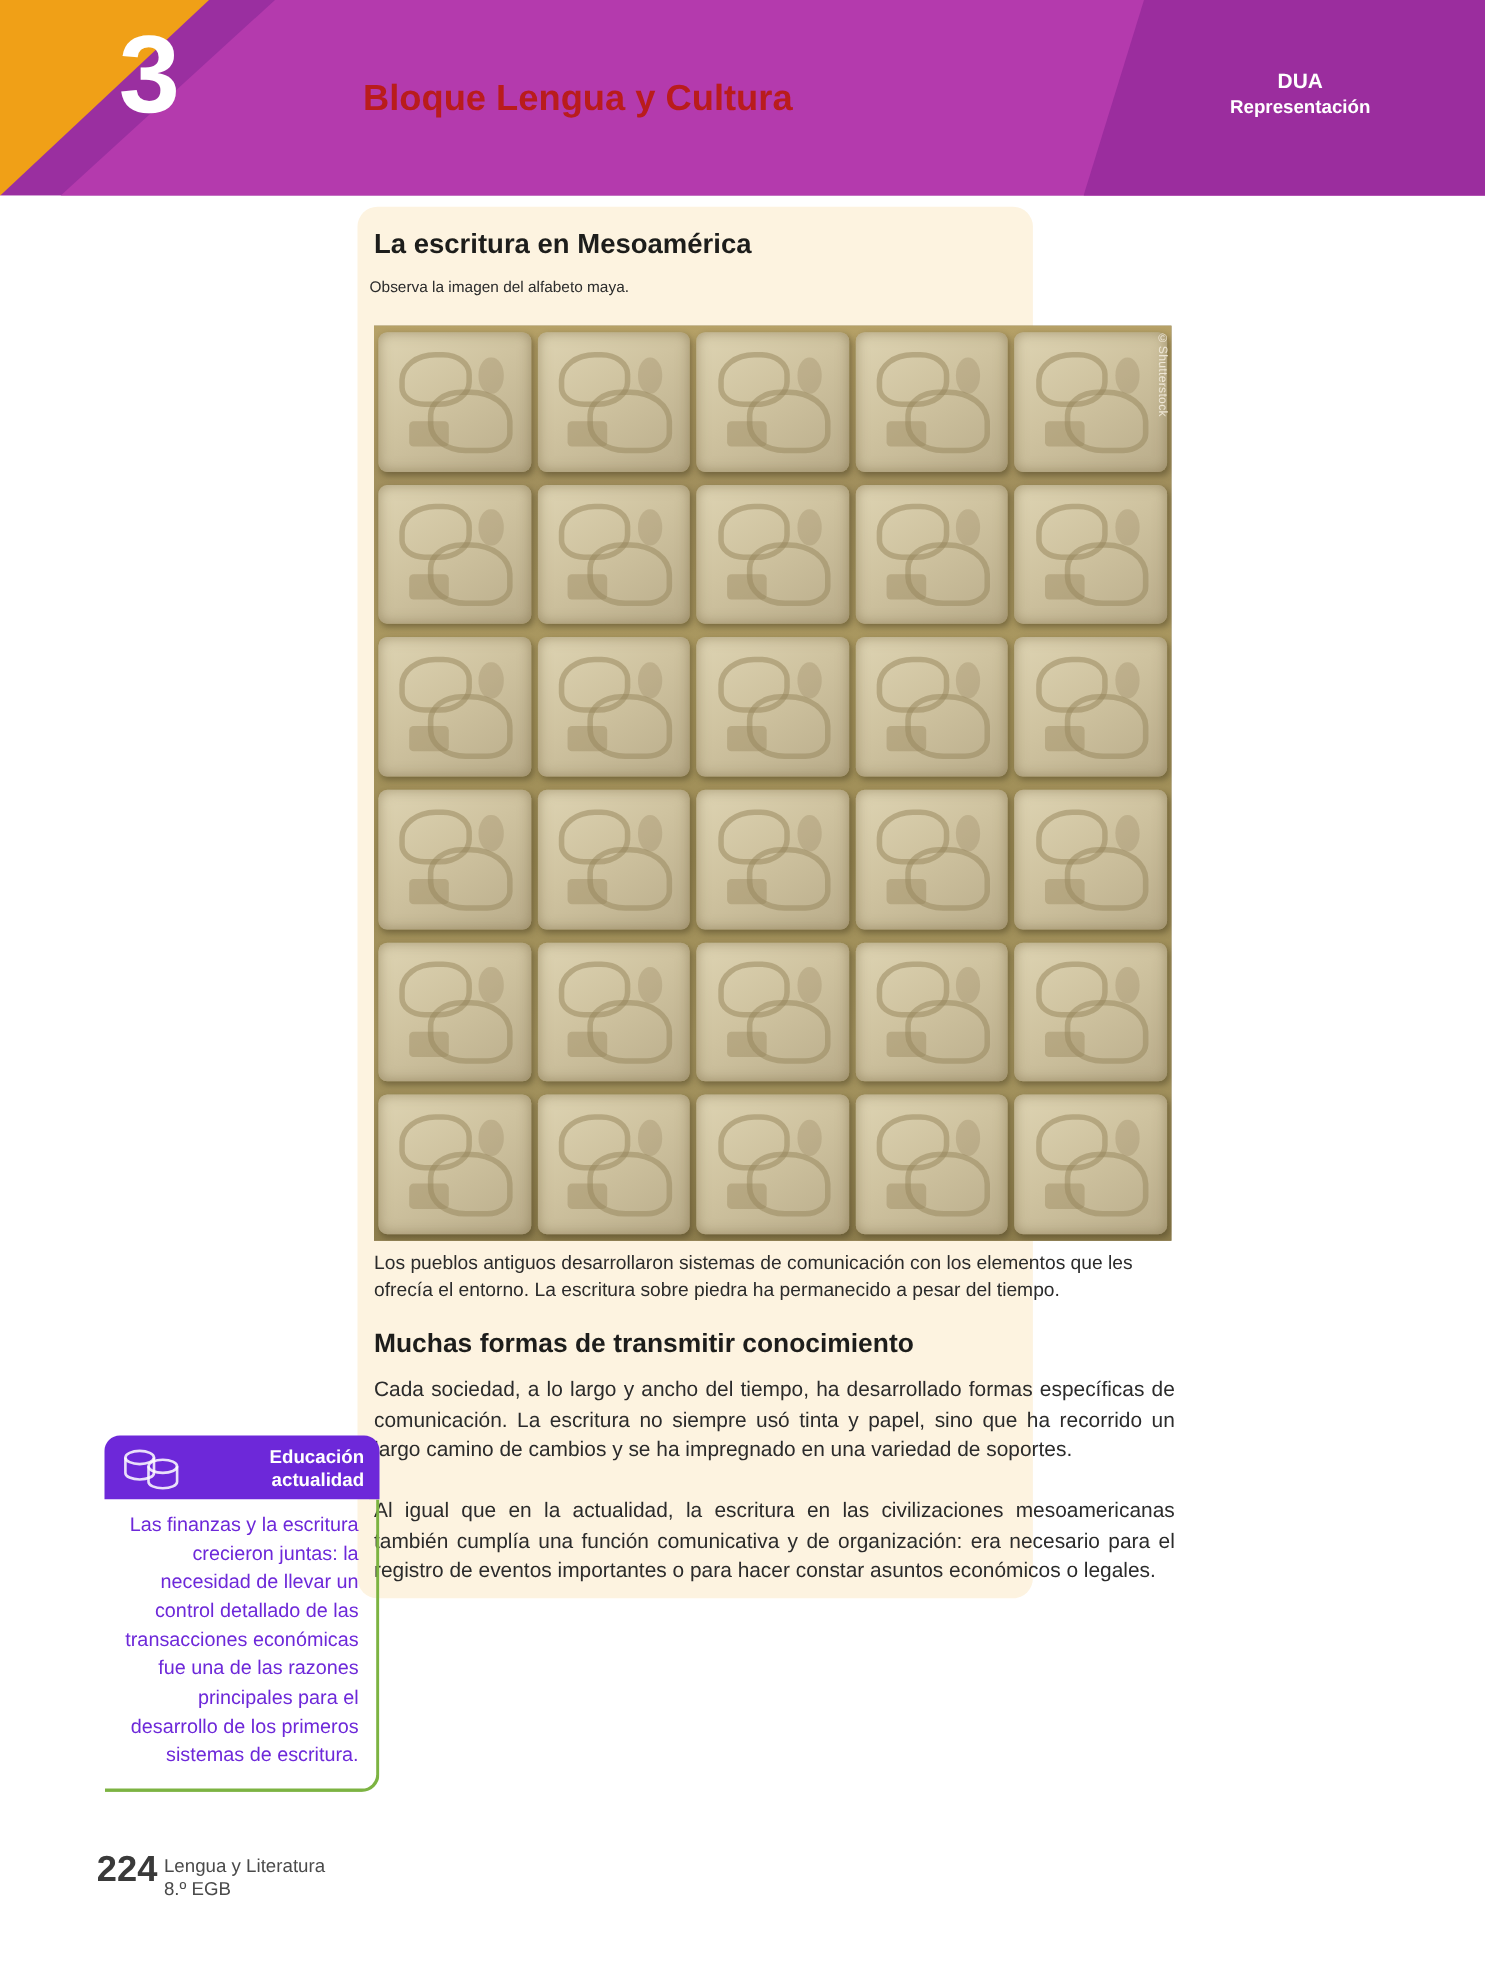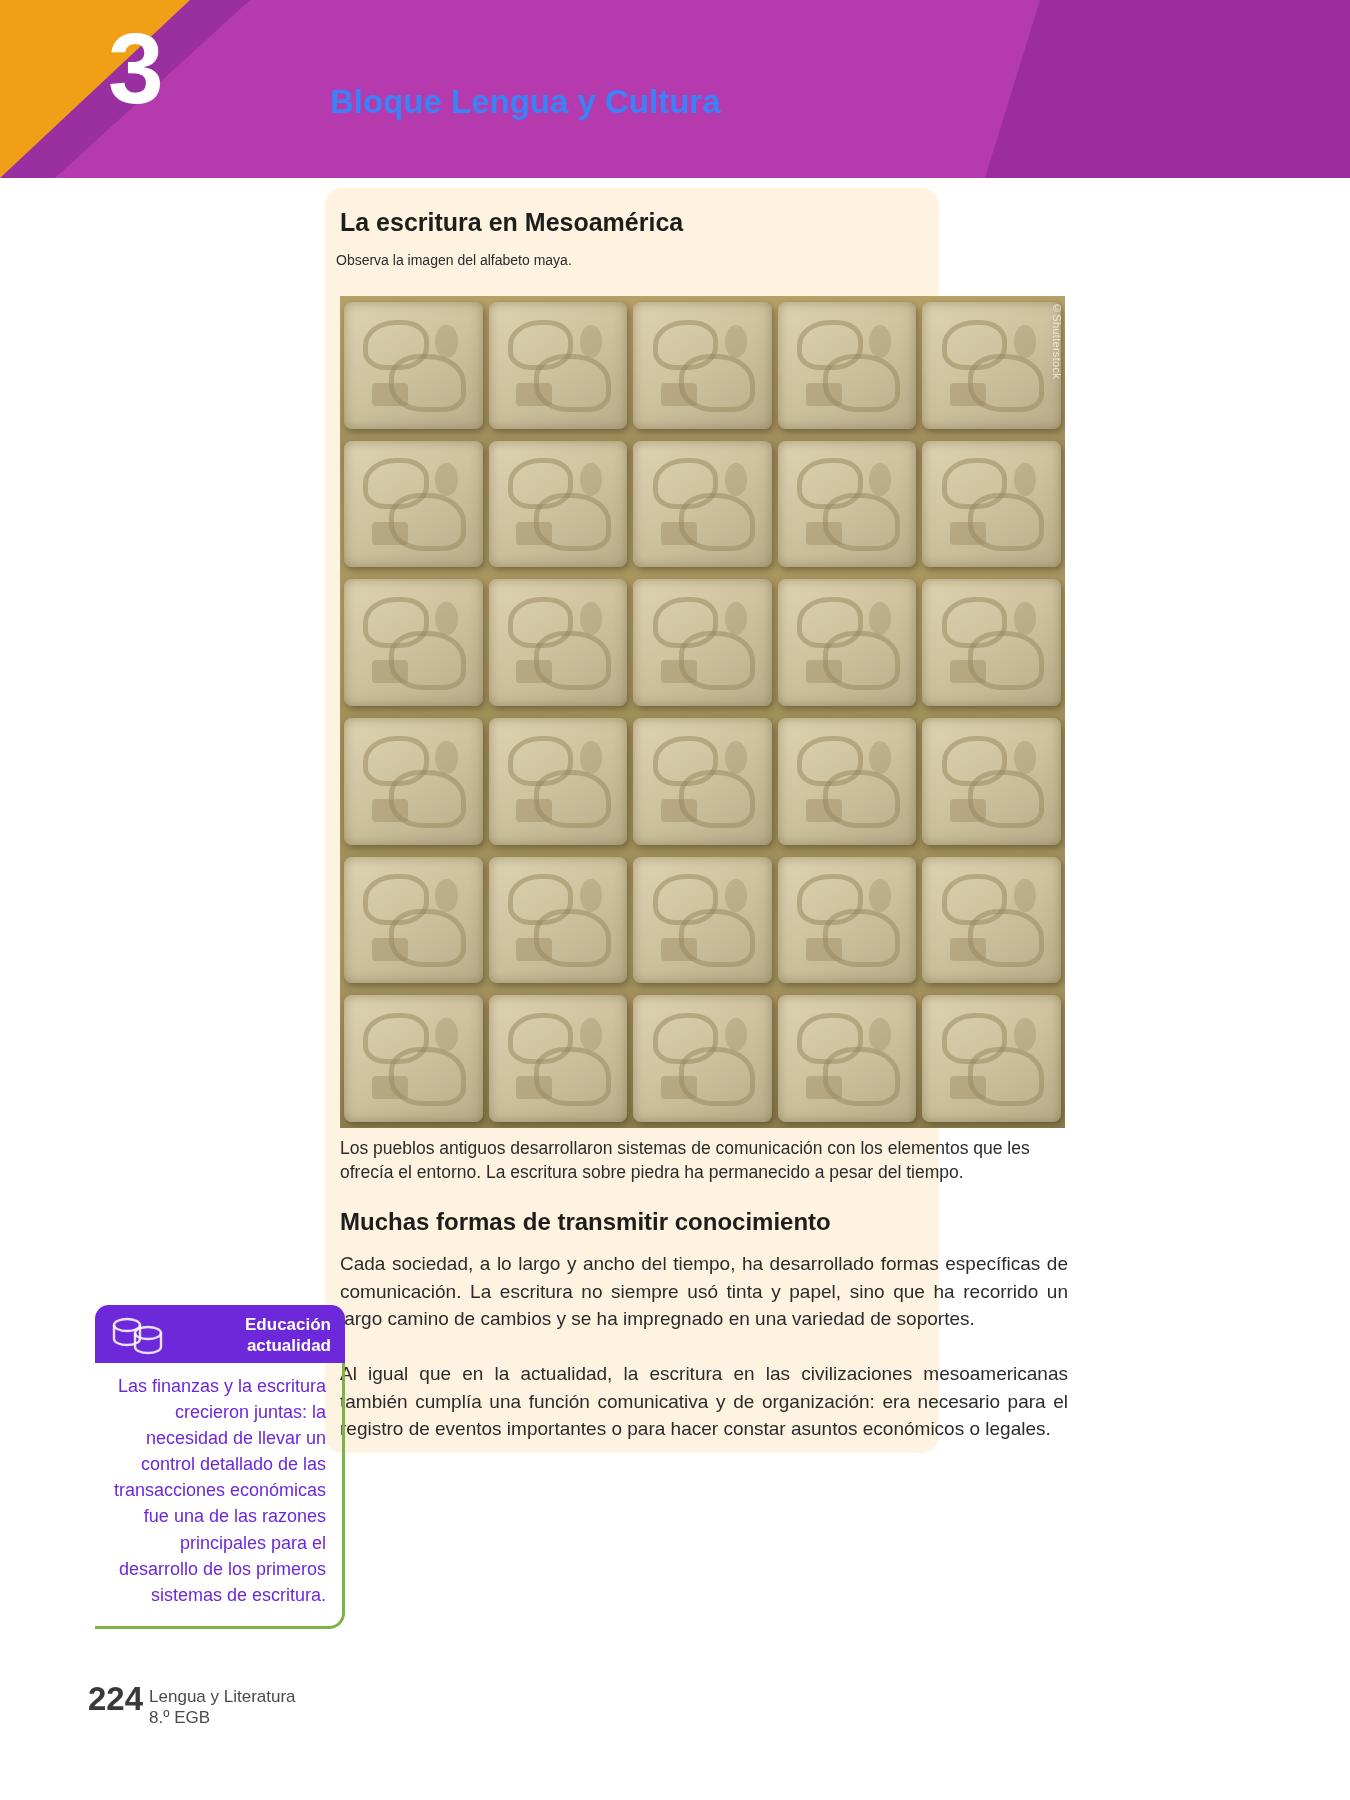--- a/index.html
+++ b/index.html
@@ -61,22 +61,21 @@
     color: #ffffff;
     letter-spacing: -2px;
     line-height: 1;
   }
   .hdr-title {
     position: absolute;
     left: 330px;
     top: 70px;
     font-size: 33px;
     font-weight: bold;
-    color: #3b82f6;
-    margin-top: 13px;
+    color: #b91c1c;
   }
   .hdr-dua {
     position: absolute;
     right: 58px;
     top: 63px;
     width: 220px;
     text-align: center;
     color: #ffffff;
     line-height: 1.25;
   }
@@ -305,20 +304,24 @@
 </head>
 <body>
 
 <div class="header">
   <div class="hdr-purple-dark"></div>
   <div class="hdr-magenta"></div>
   <div class="hdr-violet-right"></div>
   <div class="hdr-orange"></div>
   <div class="hdr-number">3</div>
   <div class="hdr-title">Bloque Lengua y Cultura</div>
+  <div class="hdr-dua">
+    <span class="dua-title">DUA</span>
+    <span class="dua-sub">Representación</span>
+  </div>
 </div>
 
 <div class="main-panel">
 
   <div class="panel-title">La escritura en Mesoamérica</div>
   <div class="panel-sub">Observa la imagen del alfabeto maya.</div>
 
   <div class="photo-wrap">
     <div class="glyph-grid"></div>
     <div class="grid-rows">

